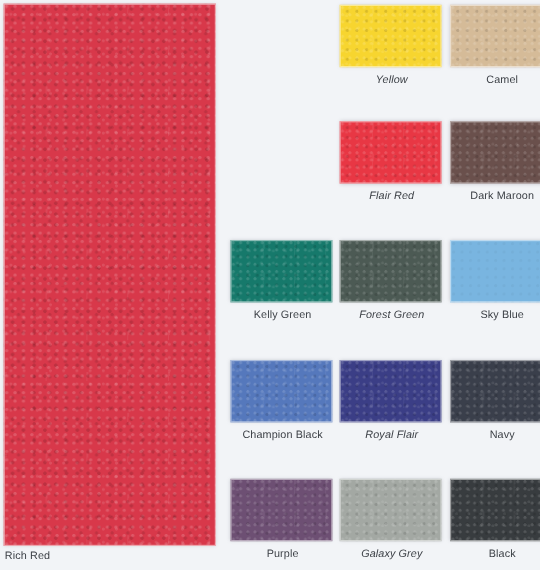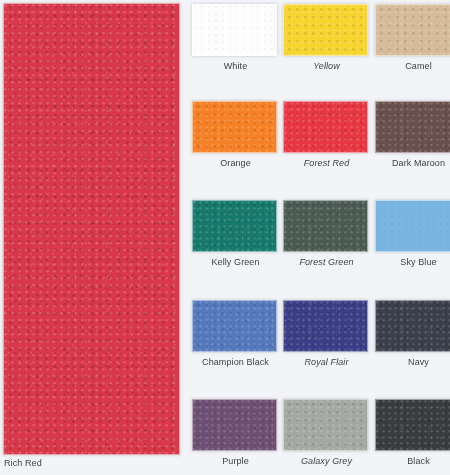--- a/index.html
+++ b/index.html
@@ -112,40 +112,32 @@
 
 <div id="page" style="background: rgb(242, 244, 247);">
 
   <div id="hero">
     <div id="hero-swatch" style="background-color: rgb(216, 56, 74);"></div>
   </div>
   <div id="hero-label">Rich Red</div>
 
   <div id="grid">
 
-    <div class="swatch-cell col-0 row-0">
-      <div class="swatch-chip plain" style="background-color: rgb(253, 253, 253);"></div>
-      <div class="swatch-label">White</div>
-    </div>
     <div class="swatch-cell col-1 row-0">
       <div class="swatch-chip" style="background-color: rgb(247, 213, 47);"></div>
       <div class="swatch-label">Yellow</div>
     </div>
     <div class="swatch-cell col-2 row-0">
       <div class="swatch-chip" style="background-color: rgb(213, 187, 152);"></div>
       <div class="swatch-label">Camel</div>
     </div>
 
-    <div class="swatch-cell col-0 row-1">
-      <div class="swatch-chip" style="background-color: rgb(245, 128, 37);"></div>
-      <div class="swatch-label">Orange</div>
-    </div>
     <div class="swatch-cell col-1 row-1">
       <div class="swatch-chip" style="background-color: rgb(232, 55, 68);"></div>
-      <div class="swatch-label">Forest Red</div>
+      <div class="swatch-label">Flair Red</div>
     </div>
     <div class="swatch-cell col-2 row-1">
       <div class="swatch-chip" style="background-color: rgb(106, 80, 76);"></div>
       <div class="swatch-label">Dark Maroon</div>
     </div>
 
     <div class="swatch-cell col-1 row-2">
       <div class="swatch-chip" style="background-color: rgb(76, 90, 84);"></div>
       <div class="swatch-label">Forest Green</div>
     </div>

